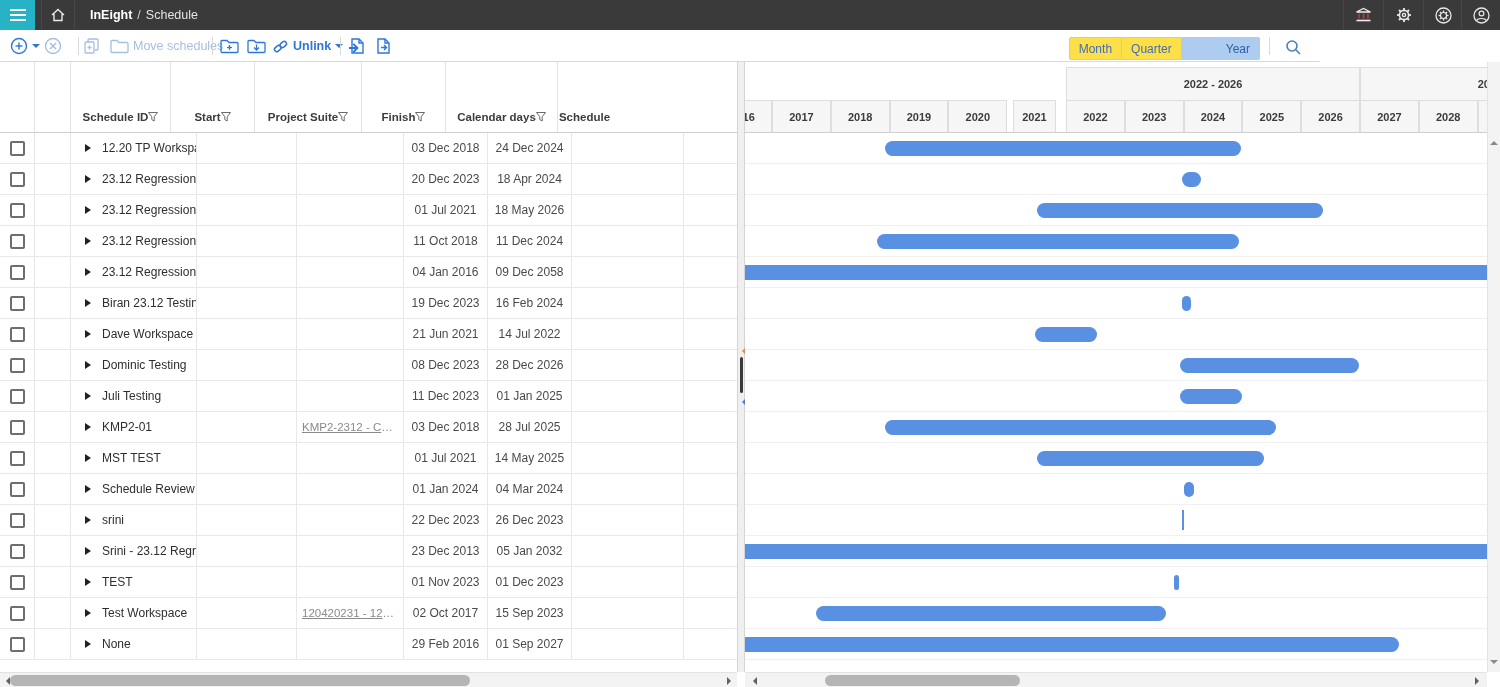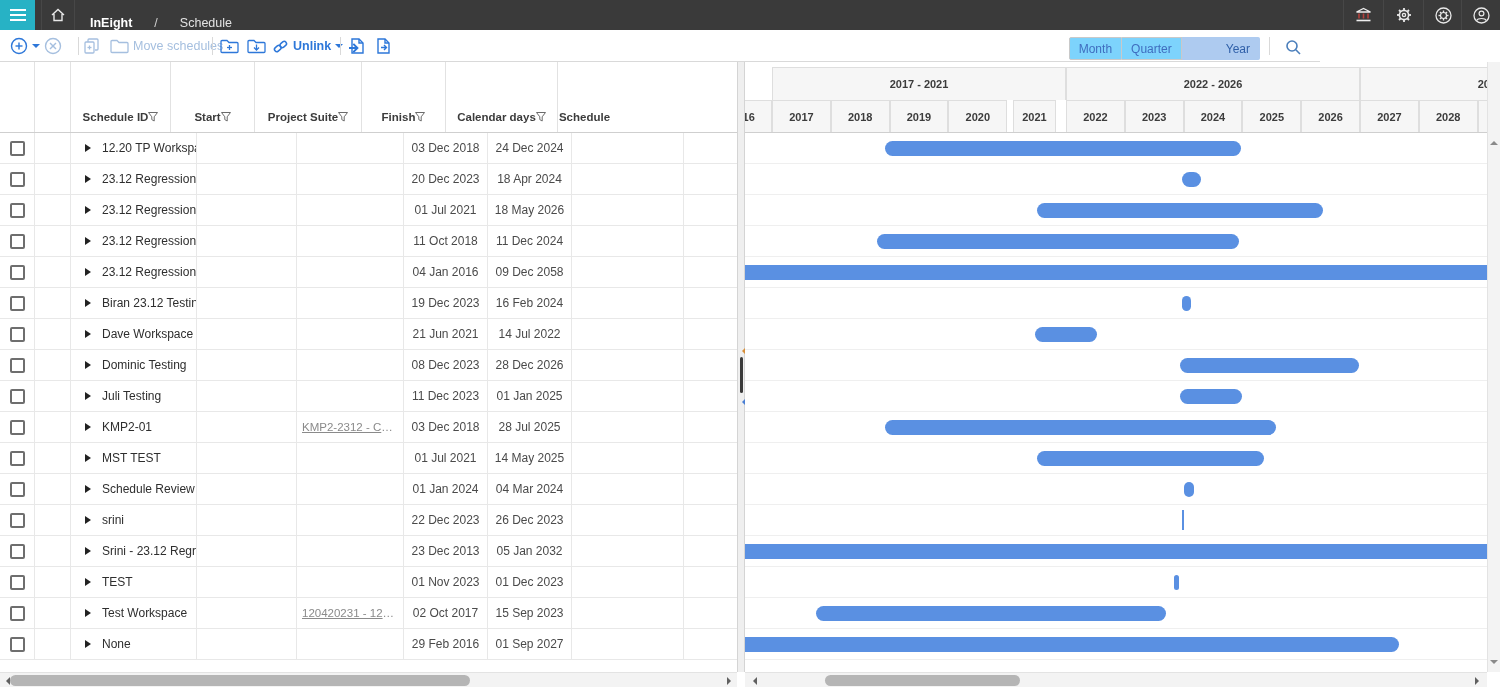--- a/index.html
+++ b/index.html
@@ -4,37 +4,37 @@
 <style>
   * { margin:0; padding:0; box-sizing:border-box; }
   html,body { width:1500px; height:687px; overflow:hidden; background:#fff;
     font-family:"Liberation Sans", sans-serif; }
 
   
   #topbar { position:absolute; left:0; top:0; width:1500px; height:30px; background:#3a3a3a; }
   #hamburger { position:absolute; left:0; top:0; width:35px; height:30px; background:#27b2c5;
     display:flex; align-items:center; justify-content:center; cursor:pointer; }
   #home-btn { position:absolute; left:41px; top:0; width:34px; height:30px; display:flex; align-items:center; justify-content:center; border-left:1px solid #474747; border-right:1px solid #474747;}
-  #breadcrumb { position:absolute; left:90px; top:8px; height:30px; display:flex; align-items:center; gap:22px; font-size:12.5px; }
+  #breadcrumb { position:absolute; left:90px; top:0; height:30px; display:flex; align-items:center; gap:5px; font-size:12.5px; }
   #breadcrumb .app { color:#fff; font-weight:bold; }
   #breadcrumb .sep { color:#cfcfcf; }
   #breadcrumb .page { color:#e3e3e3; }
   .top-ic { position:absolute; top:0; height:30px; width:40px; display:flex; align-items:center; justify-content:center; border-left:1px solid #474747; cursor:pointer; }
 
   
   #toolbar { position:absolute; left:0; top:30px; width:1320px; height:32px; background:#fff;
     border-bottom:1px solid #d9d9d9; }
   .tb-btn { position:absolute; top:0; height:32px; display:flex; align-items:center; gap:4px; cursor:pointer; }
   .tb-sep { position:absolute; top:7px; width:1px; height:18px; background:#d9d9d9; }
   .tb-label { font-size:12.5px; color:#2d77d9; font-weight:bold; }
   .tb-label.dis { color:#a5bfdf; font-weight:normal; }
   .caret { width:0; height:0; border:4px solid transparent; border-top-color:#2d77d9; margin-top:4px; }
   #view-toggle { position:absolute; top:7px; right:60px; display:flex; height:23px; }
   .view-btn { min-width:40px; padding:0 9px; display:flex; align-items:center; justify-content:center;
-    font-size:12px; color:#3f6dbf; background:#7dd3fc; border:1px solid #c9c9c9; border-left:none; cursor:pointer; }
+    font-size:12px; color:#3f6dbf; background:#fde047; border:1px solid #c9c9c9; border-left:none; cursor:pointer; }
   .view-btn:first-child { border-left:1px solid #c9c9c9; border-radius:2px 0 0 2px; }
   .view-btn:last-child { border-radius:0 2px 2px 0; }
   .view-btn.sel { background:#aecbf0; border-color:#aecbf0; color:#2f5fa8;padding-left:44px; }
   #tb-search { position:absolute; top:4px; right:14px; width:26px; height:26px; display:flex; align-items:center; justify-content:center; cursor:pointer; }
   #tb-search-sep { position:absolute; top:7px; right:50px; width:1px; height:18px; background:#d9d9d9; }
 
   
   #table-panel { position:absolute; left:0; top:62px; width:737px; height:610px; background:#fff; overflow:hidden; }
   #thead { position:absolute; left:0; top:0; width:737px; height:71px; border-bottom:1px solid #cfcfcf; background:#fff; display:flex; }
   .hcell { display:flex; align-items:flex-end; justify-content:center; padding-bottom:9px;
@@ -563,23 +563,20 @@
 </div>
 
 <div id="splitter">
   <span class="split-arr" id="split-arr-top"></span>
   <div id="split-handle"></div>
   <span class="split-arr" id="split-arr-bot"></span>
 </div>
 
 <div id="gantt-panel">
   <div id="gantt-head">
-      <div class="ggroup" style="left:27px; width:294px;">
-        <span>2017 - 2021</span>
-      </div>
       <div class="ggroup" style="left:321px; width:294px;">
         <span>2022 - 2026</span>
       </div>
       <div class="ggroup" style="left:615px; width:294px;">
         <span>2027 - 2031</span>
       </div>
       <div class="gyear" style="left:-31.799999999999997px; width:58.8px;">
         <span>2016</span>
       </div>
       <div class="gyear" style="left:27px; width:58.8px;">

